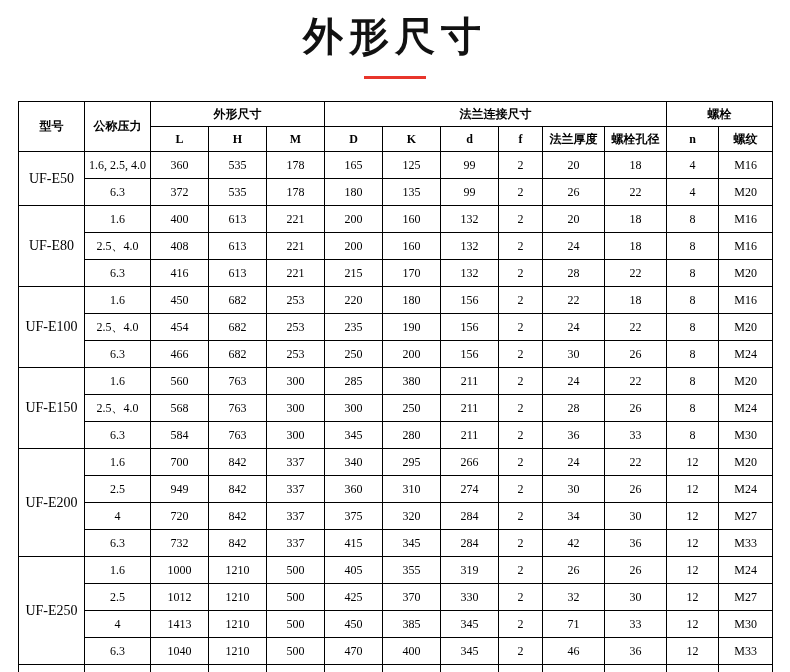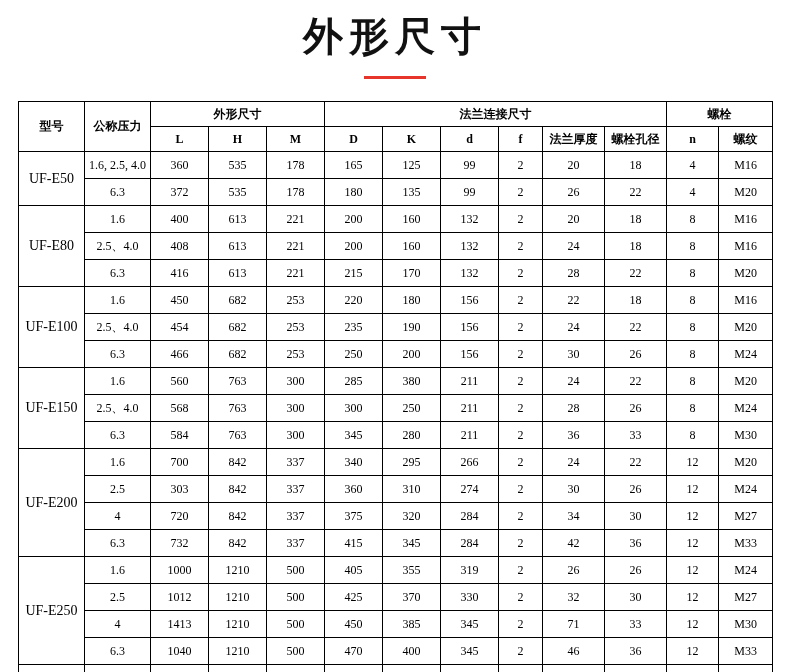--- a/index.html
+++ b/index.html
@@ -316,21 +316,21 @@
             <td class="num">295</td>
             <td class="num">266</td>
             <td class="num">2</td>
             <td class="num">24</td>
             <td class="num">22</td>
             <td class="num">12</td>
             <td class="thread">M20</td>
           </tr>
           <tr>
             <td class="num">2.5</td>
-            <td class="num">303</td>
+            <td class="num">949</td>
             <td class="num">842</td>
             <td class="num">337</td>
             <td class="num">360</td>
             <td class="num">310</td>
             <td class="num">274</td>
             <td class="num">2</td>
             <td class="num">30</td>
             <td class="num">26</td>
             <td class="num">12</td>
             <td class="thread">M24</td>

